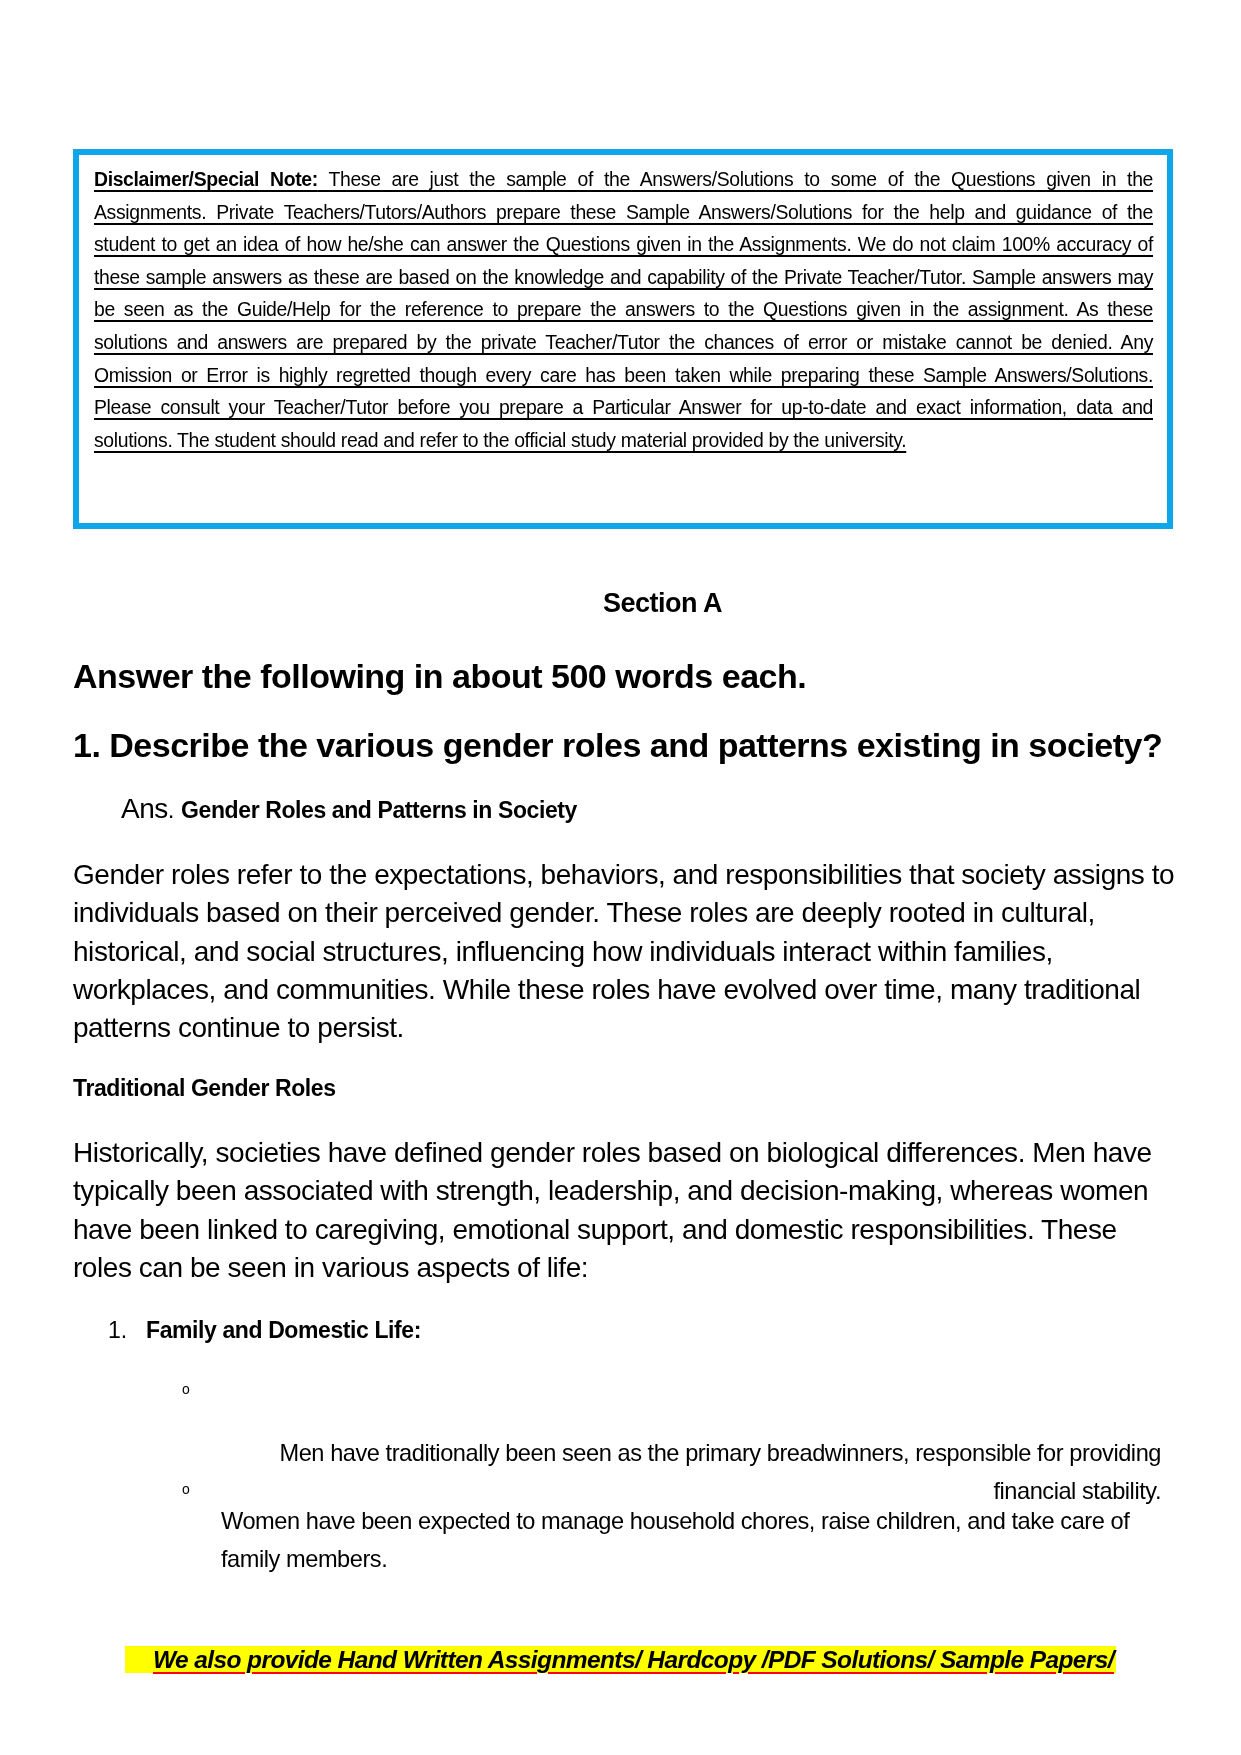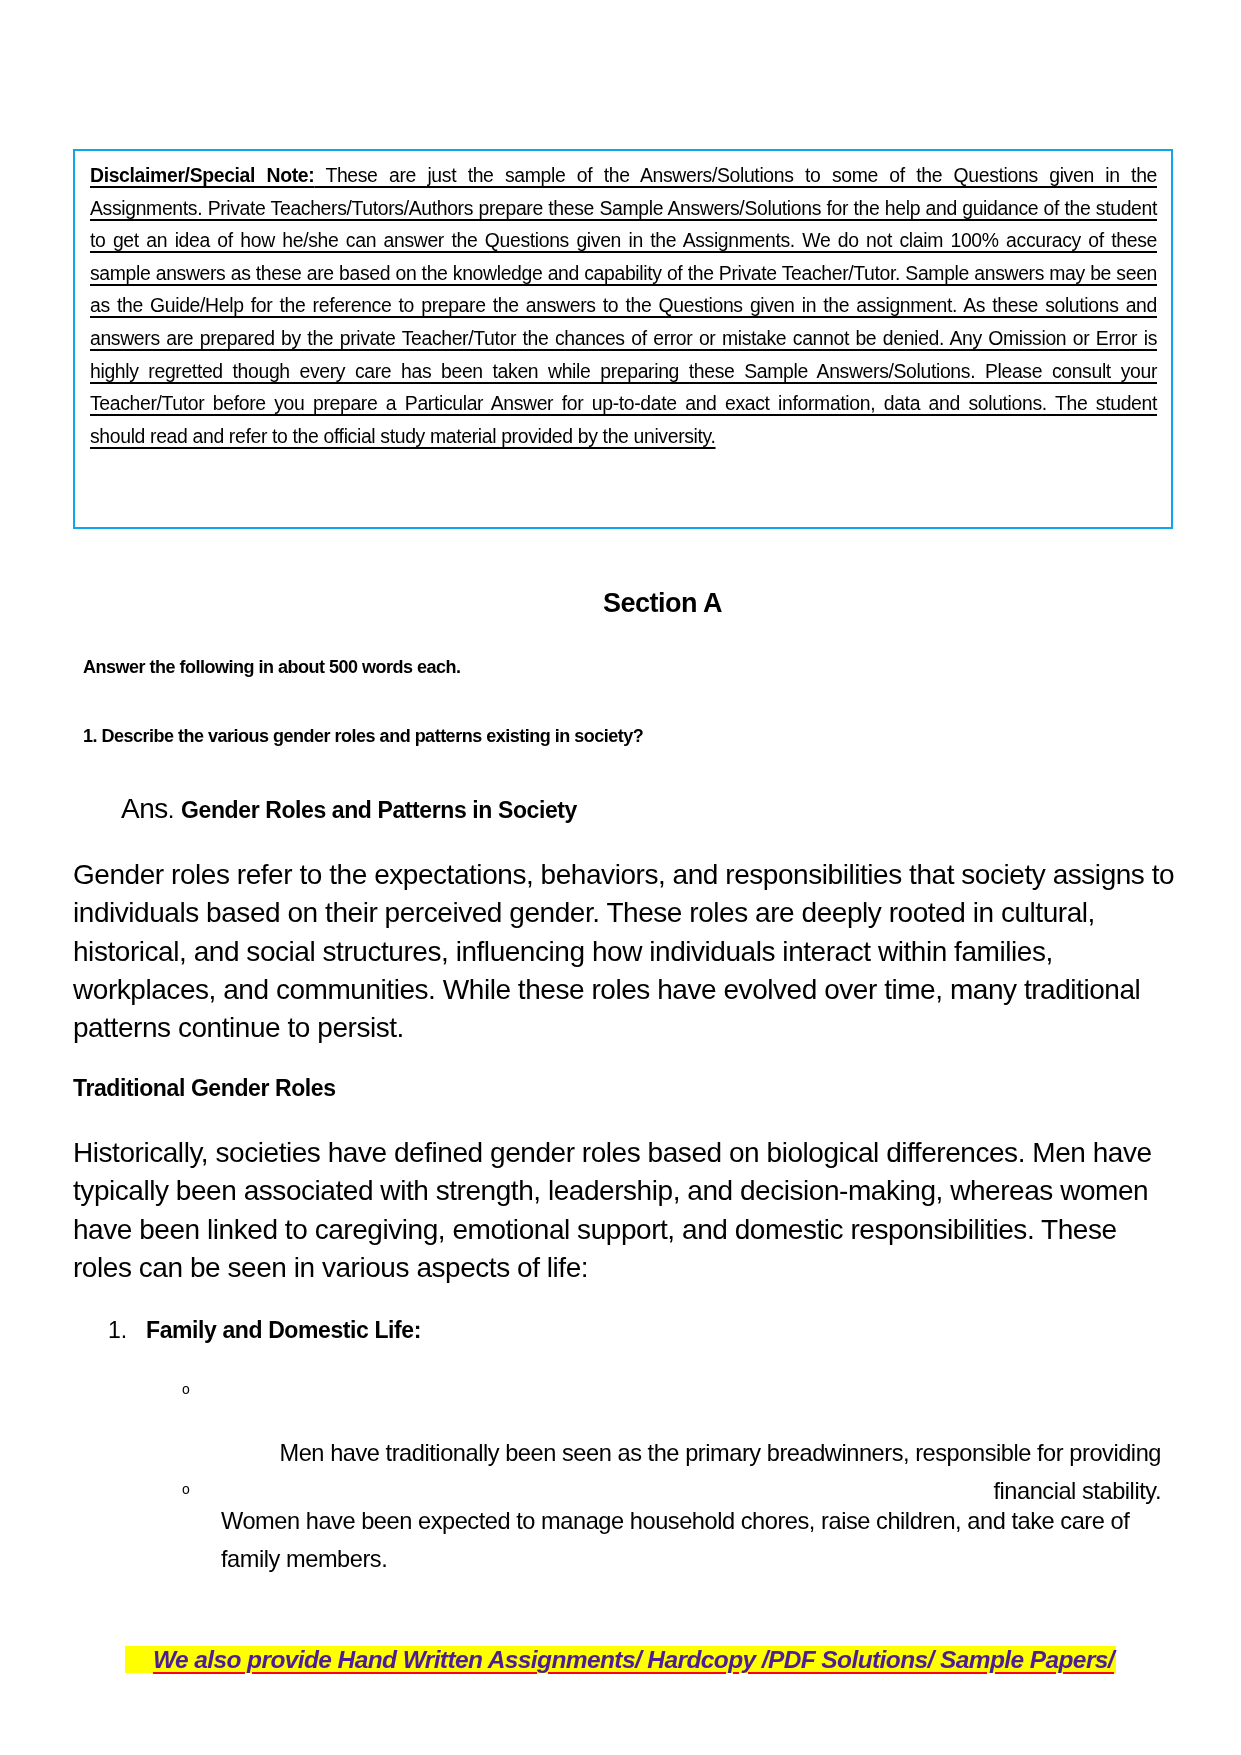--- a/index.html
+++ b/index.html
@@ -21,21 +21,21 @@
       top: 0;
       width: 1241px;
       height: 1755px;
     }
     .disclaimer-box {
       position: absolute;
       left: 73px;
       top: 149px;
       width: 1100px;
       height: 380px;
-      border: 2px solid #0ea5e9;
+      border: 6px solid #0ea5e9;
       box-sizing: border-box;
       padding: 8px 14px 0 15px;
     }
     .disclaimer-text {
       margin: 0;
       font-size: 19.4px;
       line-height: 32.6px;
       text-align: justify;
       text-decoration: underline;
       text-decoration-thickness: 2px;
@@ -52,23 +52,23 @@
       width: 1241px;
       top: 588px;
       text-align: center;
       font-weight: bold;
       font-size: 27px;
       letter-spacing: -0.5px;
       padding-left: 42px;
     }
     .heading {
       position: absolute;
-      left: 83px;
-      font-weight: bold;
-      font-size: 18px;
+      left: 73px;
+      font-weight: bold;
+      font-size: 34px;
       letter-spacing: -0.5px;
       white-space: nowrap;
     }
     .h-instruction { top: 657px; }
     .h-question { top: 726px; }
     .ans-line {
       position: absolute;
       left: 73px;
       top: 793px;
       white-space: nowrap;
@@ -189,16 +189,16 @@
     <span class="list-num">1.</span><span class="list-label">Family and Domestic Life:</span>
   </div>
 
   <span class="bullet b1">o</span>
   <p class="bullet-text bt1">Men have traditionally been seen as the primary breadwinners, responsible for providing financial stability.</p>
 
   <span class="bullet b2">o</span>
   <p class="bullet-text bt2">Women have been expected to manage household chores, raise children, and take care of family members.</p>
 
   <div class="promo">
-    <span class="promo-line" style="color: #4c1d95; text-decoration-color: rgb(255, 0, 0); background: rgb(255, 255, 0); padding-left: 28px;">We also provide Hand Written Assignments/ Hardcopy /PDF Solutions/ Sample Papers/</span><br>
+    <span class="promo-line" style="color: #000000; text-decoration-color: rgb(255, 0, 0); background: rgb(255, 255, 0); padding-left: 28px;">We also provide Hand Written Assignments/ Hardcopy /PDF Solutions/ Sample Papers/</span><br>
   </div>
 
 </div>
 
 </body></html>

